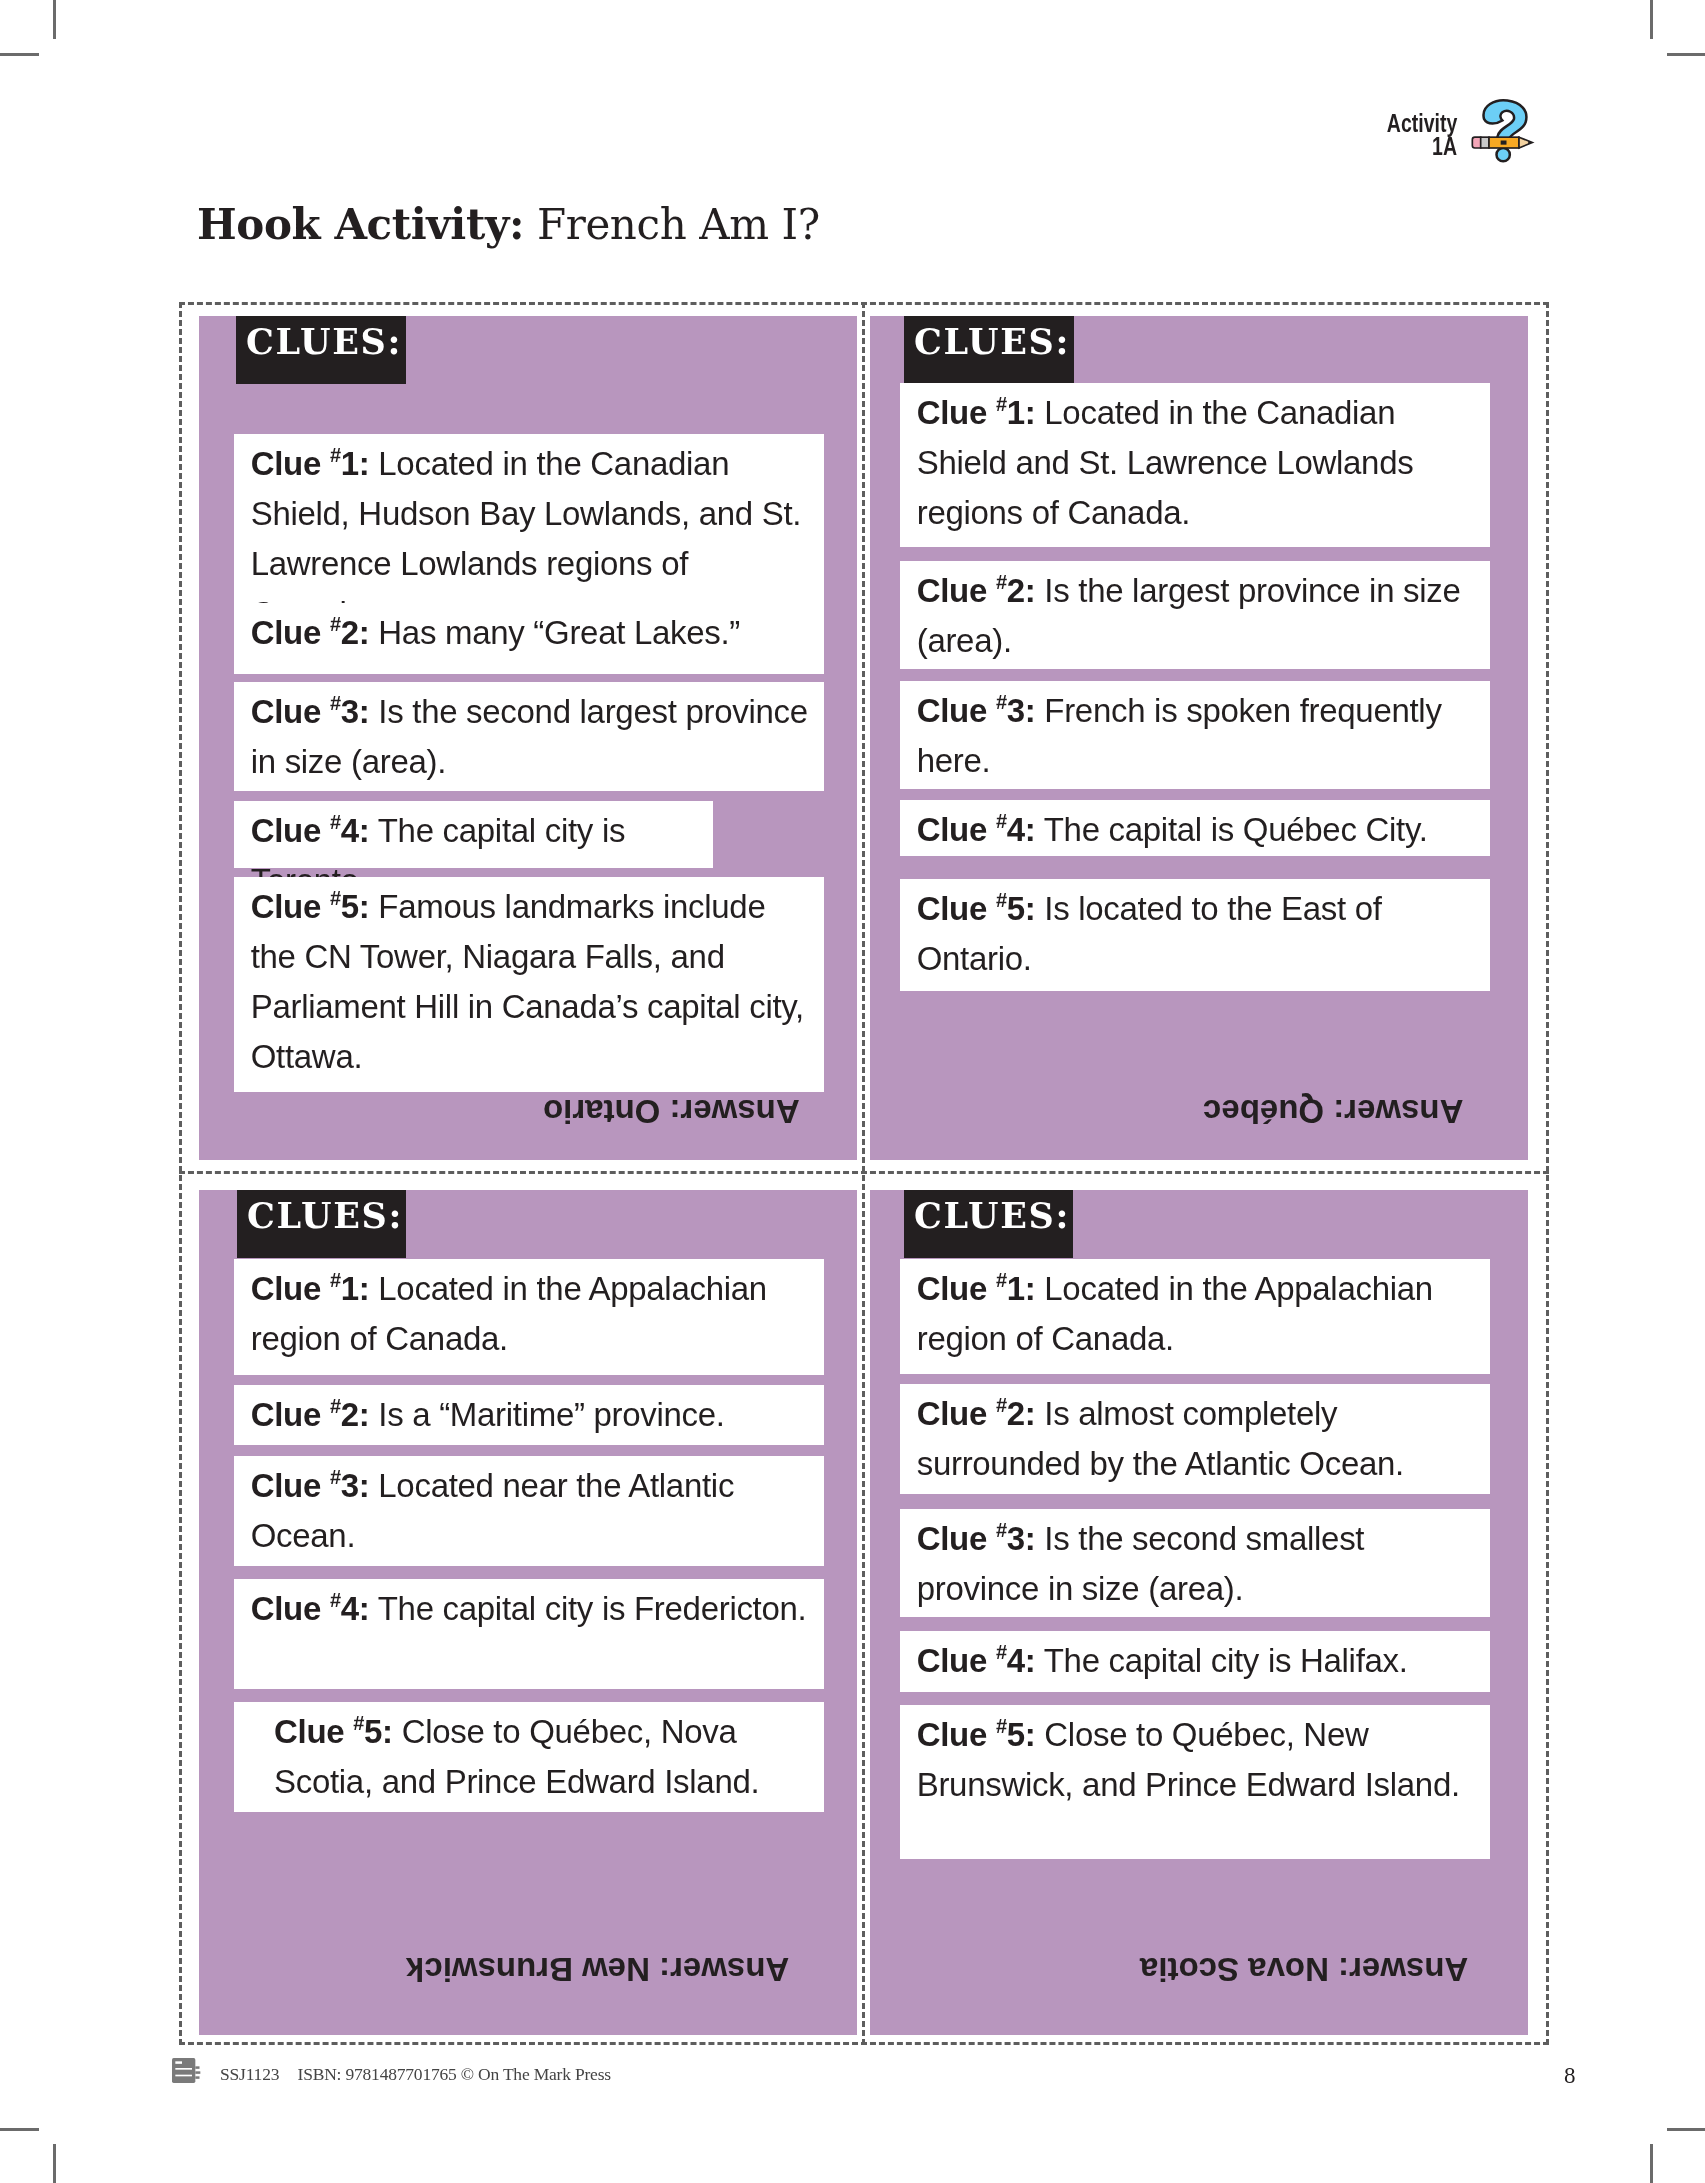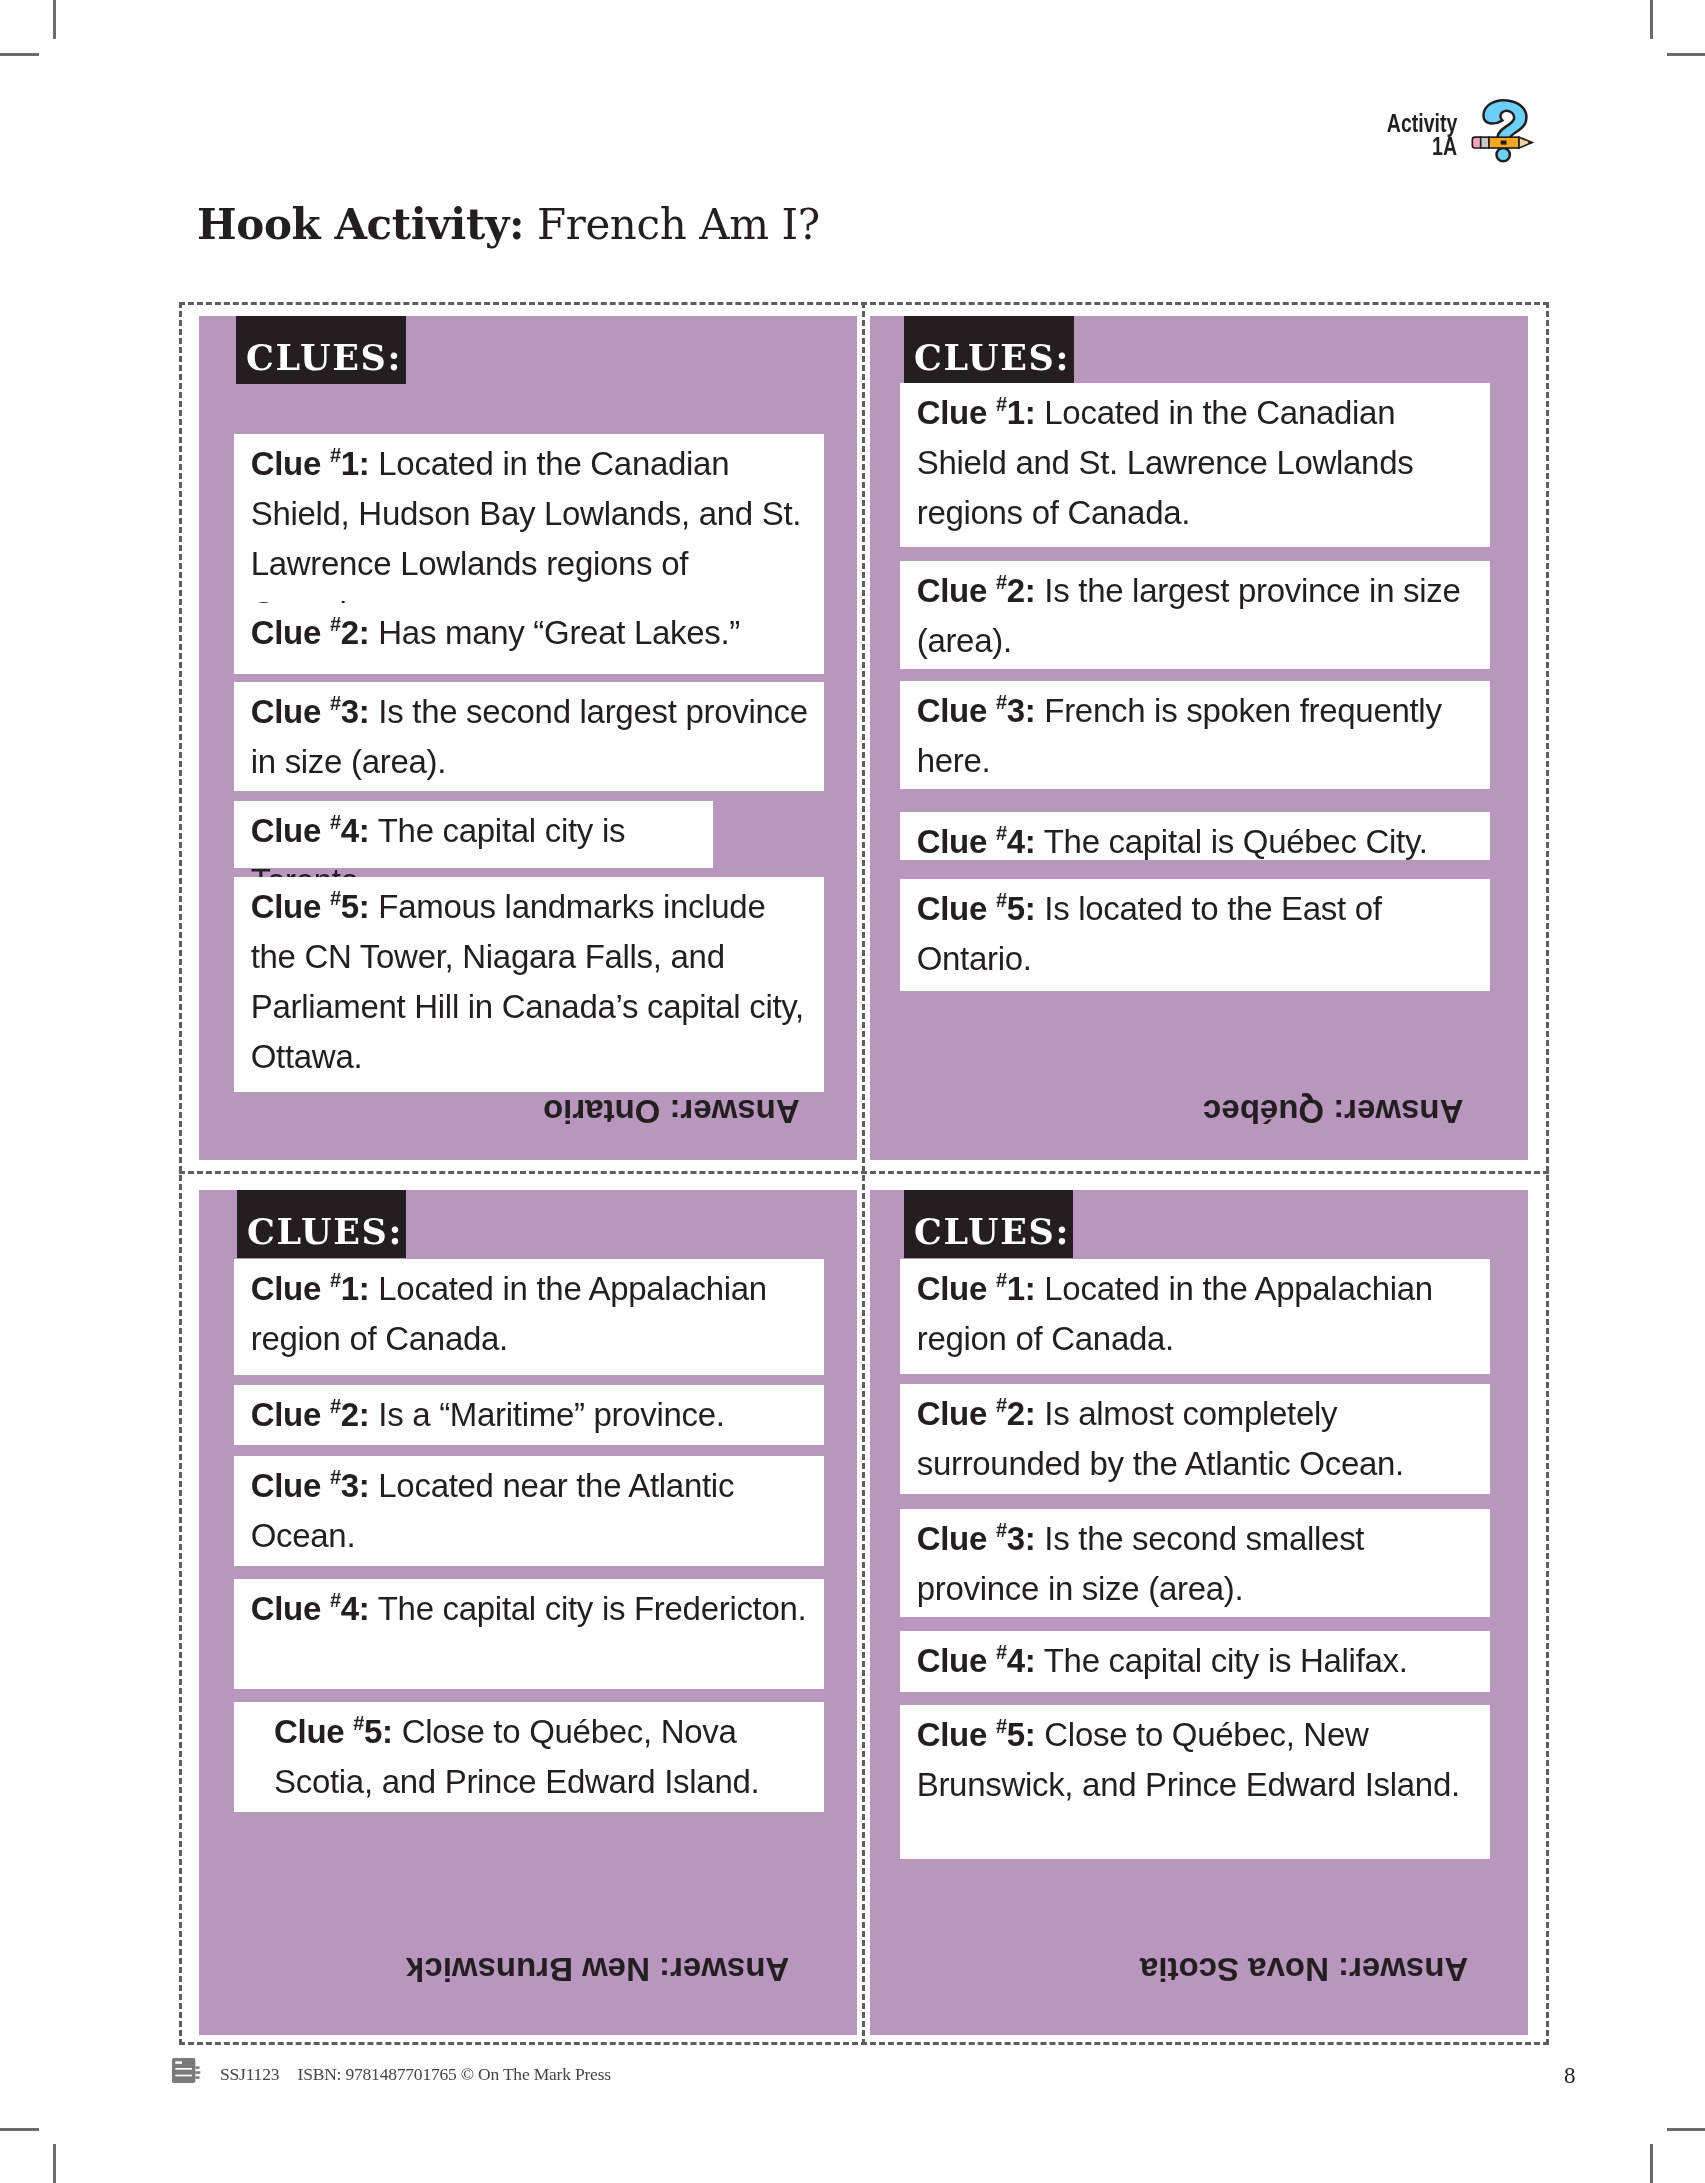--- a/index.html
+++ b/index.html
@@ -11,21 +11,21 @@
   .badge-icon { position: absolute; left: 1469px; top: 97px; width: 70px; height: 67px; }
 
   .page-title { position: absolute; left: 197px; top: 200px; font-family: "DejaVu Serif", serif; font-size: 42px; line-height: 50px; color: #231f20; white-space: nowrap; letter-spacing: -0.4px; }
   .page-title .bold { font-weight: 700; text-align: right; }
 
   .cut-frame { position: absolute; left: 179px; top: 302px; width: 1370px; height: 1743px; border: 3.3px dashed #5e5e5e; box-sizing: border-box; }
   .cut-v { position: absolute; left: 862px; top: 302px; width: 0; height: 1743px; border-left: 3.3px dashed #5e5e5e; }
   .cut-h { position: absolute; left: 179px; top: 1171px; width: 1370px; height: 0; border-top: 3.3px dashed #5e5e5e; }
 
   .card { position: absolute; background: #b896be; }
-  .clues-header { position: absolute; background: #231f20; color: #ffffff; font-family: "DejaVu Serif", serif; font-weight: 700; font-size: 35px; line-height: 52px; height: 68px; padding: 16px 10px; box-sizing: border-box; letter-spacing: 1.7px; }
+  .clues-header { position: absolute; background: #231f20; color: #ffffff; font-family: "DejaVu Serif", serif; font-weight: 700; font-size: 35px; line-height: 52px; height: 68px; padding: 0 10px; box-sizing: border-box; letter-spacing: 1.7px; }
   .clue-box { position: absolute; background: #ffffff; box-sizing: border-box; padding: 5px 8.3px 0 16.7px; font-family: "Liberation Sans", sans-serif; font-size: 33px; line-height: 50px; color: #231f20; letter-spacing: -0.3px; }
   .clue-label { font-weight: 700; }
   .clue-label sup { font-size: 20px; vertical-align: 13.3px; line-height: 0; }
   .answer { position: absolute; font-family: "Liberation Sans", sans-serif; font-weight: 700; font-size: 33px; line-height: 42px; color: #231f20; transform: rotate(180deg); white-space: nowrap; }
 
   .footer-icon { position: absolute; left: 172px; top: 2058px; width: 30px; height: 25px; }
   .footer-text { position: absolute; left: 220px; top: 2064px; font-family: "Liberation Serif", serif; font-size: 17.5px; line-height: 21.7px; color: #444; white-space: nowrap; letter-spacing: -0.2px; }
   .footer-text .gap { display: inline-block; width: 18.3px; }
   .page-number { position: absolute; left: 1564px; top: 2062px; font-family: "Liberation Serif", serif; font-size: 23px; line-height: 28px; color: #231f20; }
 </style>
@@ -89,21 +89,21 @@
 <div class="clues-header" style="left:904px;top:316px;width:170px;">CLUES:</div>
 <div class="clue-box" style="left:900px;top:383px;width:590px;height:164px;">
   <span class="clue-label"><span>Clue </span><sup>#</sup><span>1:</span></span><span> Located in the Canadian Shield and St. Lawrence Lowlands regions of Canada.</span>
 </div>
 <div class="clue-box" style="left:900px;top:561px;width:590px;height:108px;">
   <span class="clue-label"><span>Clue </span><sup>#</sup><span>2:</span></span><span> Is the largest province in size (area).</span>
 </div>
 <div class="clue-box" style="left:900px;top:681px;width:590px;height:108px;">
   <span class="clue-label"><span>Clue </span><sup>#</sup><span>3:</span></span><span> French is spoken frequently here.</span>
 </div>
-<div class="clue-box" style="left:900px;top:800px;width:590px;height:48px;margin-top:12px;">
+<div class="clue-box" style="left:900px;top:800px;width:590px;height:56px;">
   <span class="clue-label"><span>Clue </span><sup>#</sup><span>4:</span></span><span> The capital is Québec City.</span>
 </div>
 <div class="clue-box" style="left:900px;top:879px;width:590px;height:112px;">
   <span class="clue-label"><span>Clue </span><sup>#</sup><span>5:</span></span><span> Is located to the East of Ontario.</span>
 </div>
 <div class="answer" style="left:1203px;top:1090px;">Answer: Québec</div>
 
 <div class="card" style="left:199px;top:1190px;width:658px;height:845px;"></div>
 <div class="clues-header" style="left:237px;top:1190px;width:169px;">CLUES:</div>
 <div class="clue-box" style="left:234px;top:1259px;width:590px;height:116px;">

